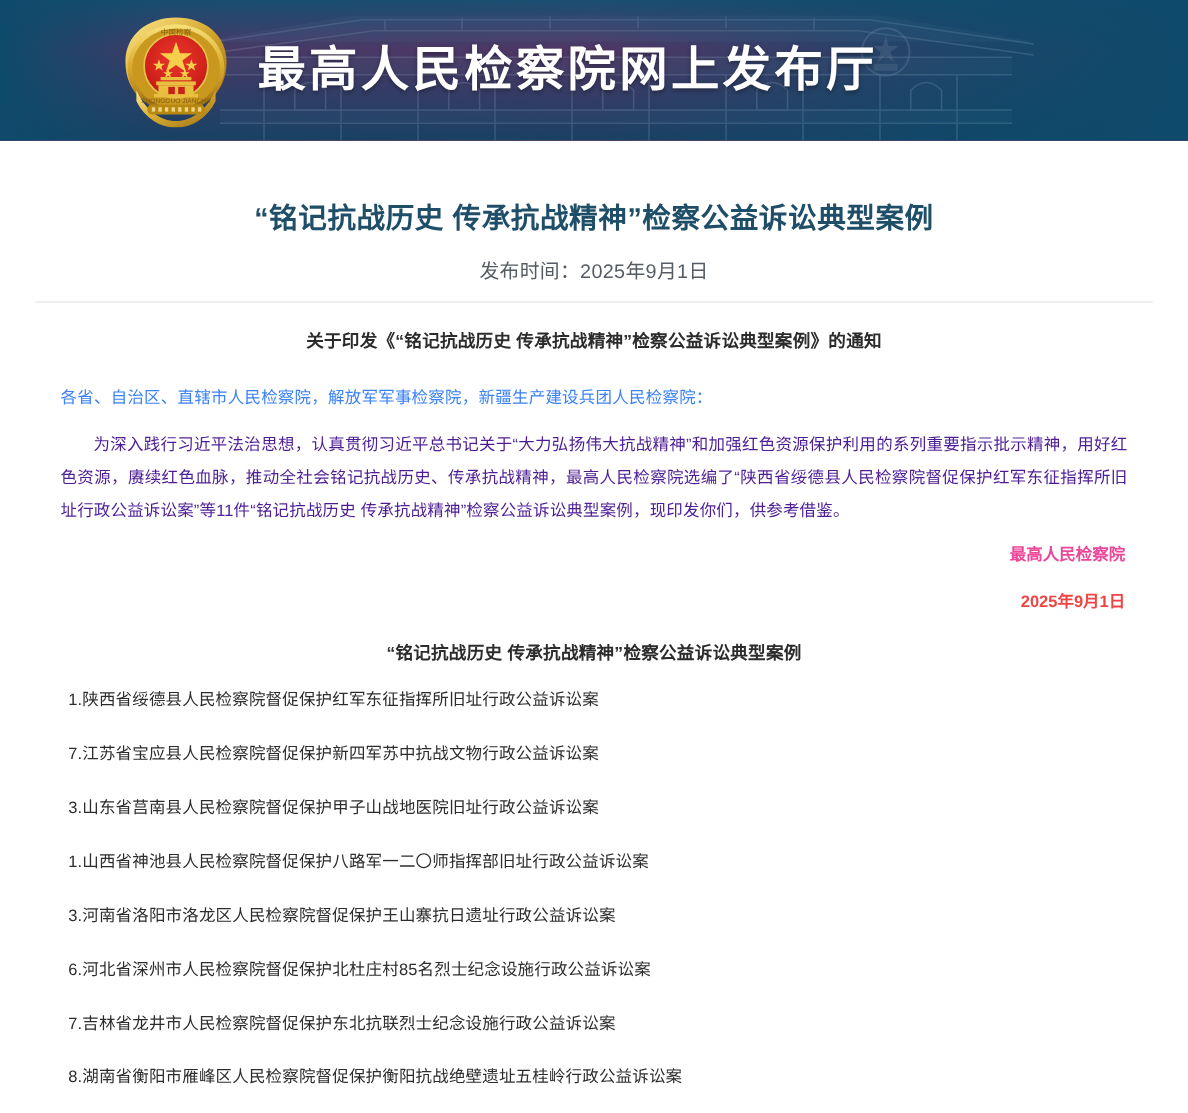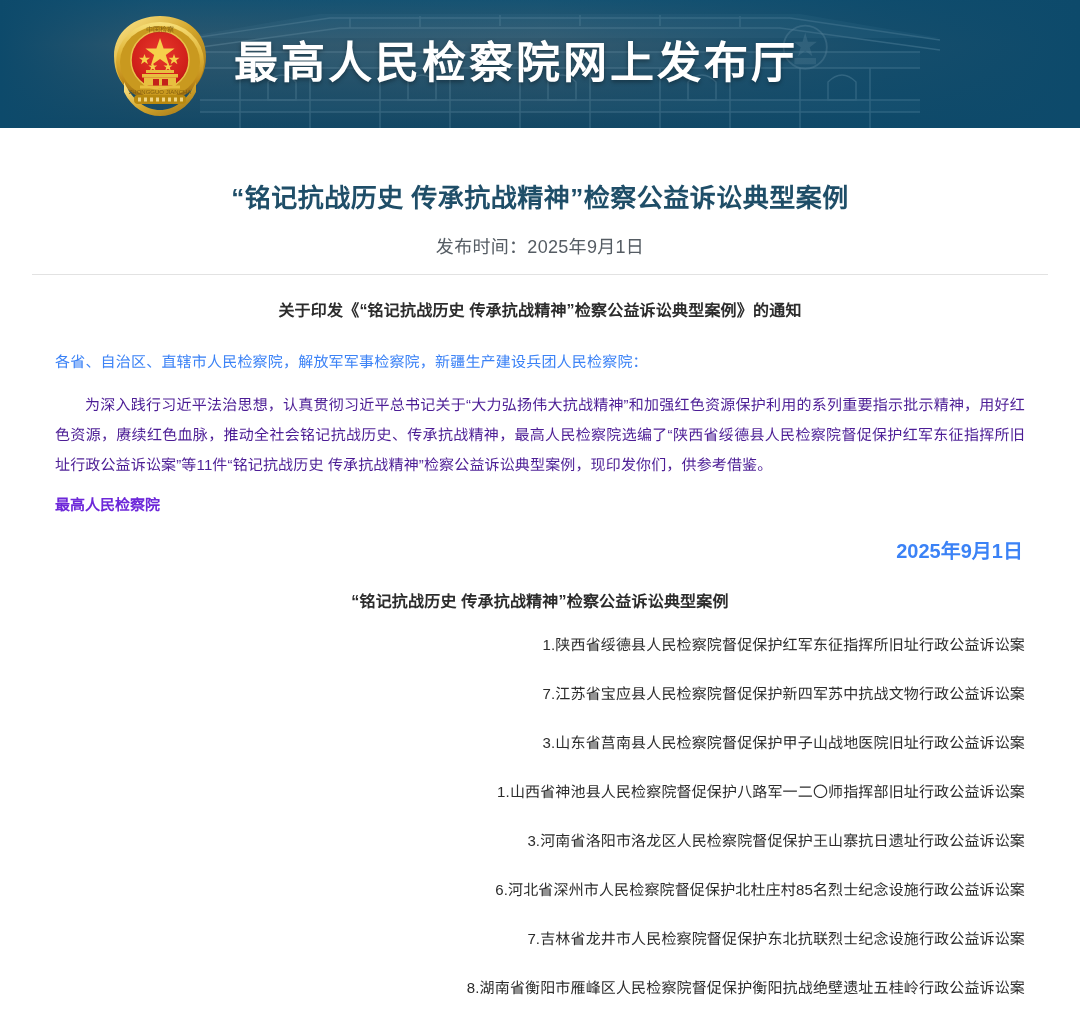--- a/index.html
+++ b/index.html
@@ -12,21 +12,21 @@
     font-family: "Liberation Sans", "DejaVu Sans", sans-serif;
     overflow: hidden;
     -webkit-font-smoothing: antialiased;
   }
 
   
   .site-header {
     position: relative;
     width: 1080px;
     height: 128px;
-    background: #737373;
+    background: #be185d;
     overflow: hidden;
   }
   .header-bg {
     position: absolute;
     inset: 0;
     background:
       linear-gradient(90deg, rgba(13,74,107,1) 0%, rgba(13,74,107,0.55) 14%, rgba(13,74,107,0.45) 50%, rgba(13,74,107,0.88) 82%, rgba(13,74,107,1) 100%),
       linear-gradient(180deg, rgba(20,88,122,0.9) 0%, rgba(13,74,107,0.3) 35%, rgba(9,62,92,0.85) 100%);
     opacity: 1;
   }
@@ -127,49 +127,49 @@
     color: #4c1d95;
     font-size: 15px;
     line-height: 2.0;
     text-indent: 2em;
     text-align: justify;
     letter-spacing: 0.15px;
   }
 
   .signature {
     margin: 14px 0 0 0;
-    color: #6d28d9;
+    text-align: right;
+    color: #ec4899;
     font-size: 15px;
     font-weight: bold;
     line-height: 1.4;
     padding-right: 2px;
   }
   .signature-date {
     margin: 20px 0 0 0;
     text-align: right;
-    color: #3b82f6;
-    font-size: 20px;
+    color: #ef4444;
+    font-size: 15px;
     font-weight: bold;
     padding-right: 2px;
   }
 
   .list-heading {
     margin: 24px 0 0 0;
     text-align: center;
     color: #2c2c2c;
     font-size: 16px;
     font-weight: bold;
     letter-spacing: 0.2px;
   }
 
   .case-list {
     list-style: none;
     margin: 22px 0 0 0;
     padding: 0 0 0 7px;
-    text-align: right;
   }
   .case-list li {
     color: #2c2c2c;
     font-size: 15px;
     line-height: 1.5;
     margin-bottom: 26.5px;
     letter-spacing: 0.15px;
     white-space: nowrap;
   }
 </style>

